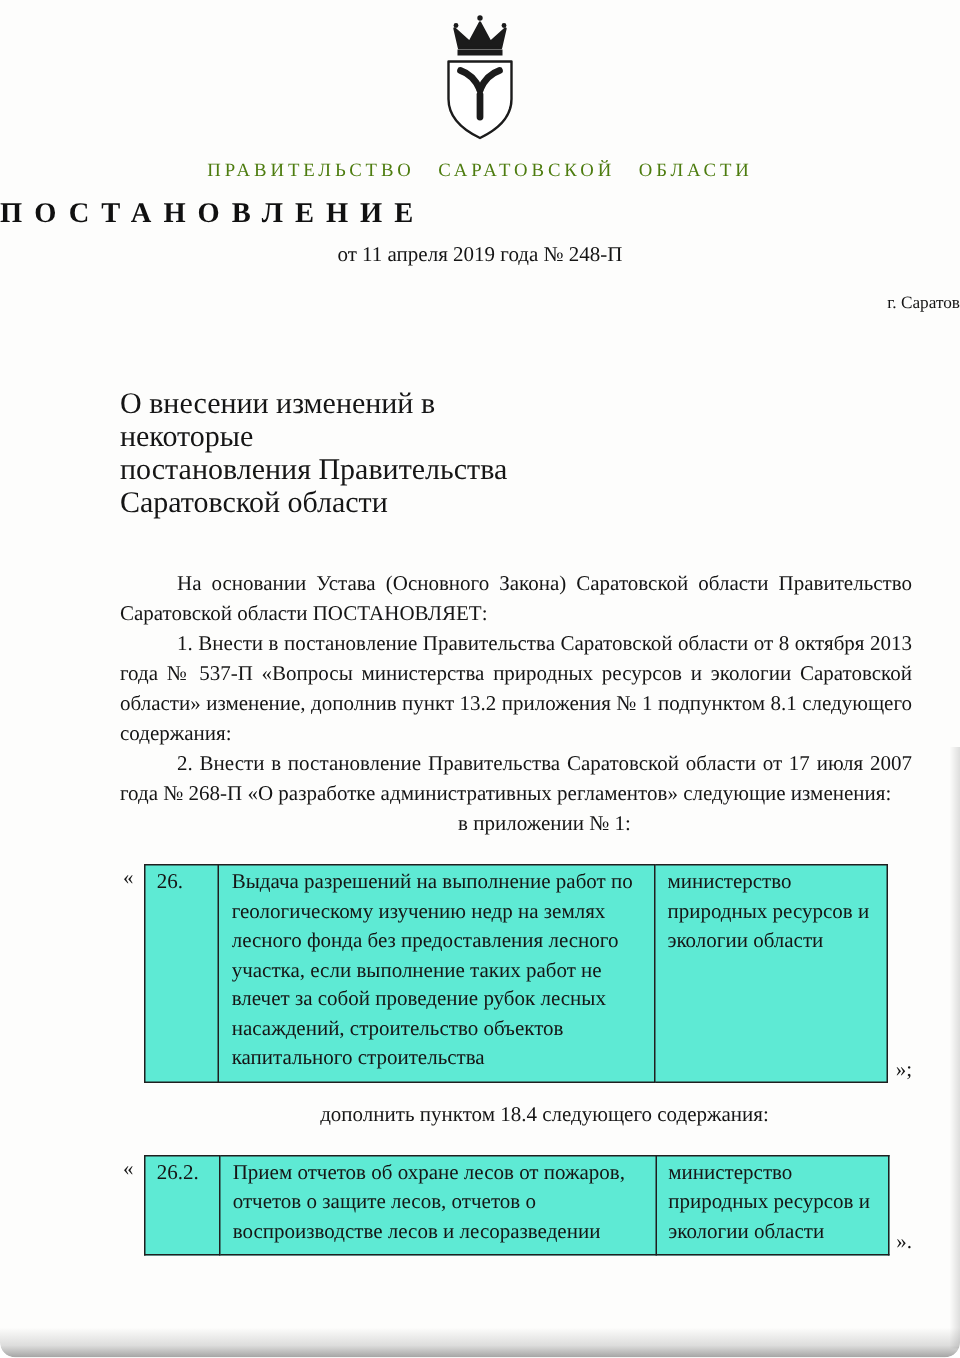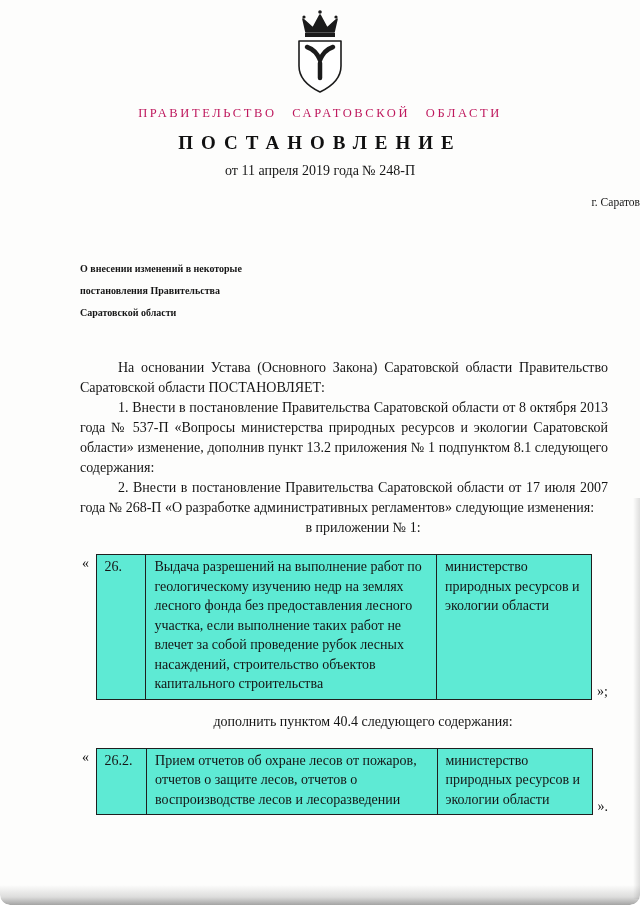--- a/index.html
+++ b/index.html
@@ -11,32 +11,32 @@
     color:#151515;
     font-family:"Liberation Serif","DejaVu Serif",serif;
     font-size:14px;
     overflow:hidden;
     border-radius:0 0 10px 10px;
   }
   .emblem{ text-align:center; padding-top:8px; height:86px; }
   .org-name{
     margin-top:12px; text-align:center;
     font-size:12.5px; letter-spacing:2.6px; word-spacing:10px;
-    color:#be185d;
+    color:#4d7c0f;
   }
   .doc-type{
-    margin-top:11px; text-align:center;
+    margin-top:11px; text-align:left;
     font-size:19px; font-weight:bold; letter-spacing:8px;
     color:#101010;
   }
   .date-line{ margin-top:9px; text-align:center; font-size:14px; }
   .city{ margin-top:17px; text-align:right; font-size:11.5px; }
   .doc-title{
     margin:50px 0 0 80px;
-    font-weight:bold; font-size:10px; line-height:22px;
+    font-weight:normal; font-size:20px; line-height:22px;
     width:280px;
   }
   .body-block{ margin:34px 32px 0 80px; }
   .para{
     margin:0; text-align:justify;
     font-size:14px; line-height:20px;
     text-indent:38px;
   }
   .para.noj{ text-align:center; }
   .tbl-row{ display:flex; margin:6px 0 0 2px; }
@@ -122,21 +122,21 @@
           <td class="c-desc">Выдача разрешений на выполнение работ по геологическому изучению недр на землях лесного фонда без предоставления лесного участка, если выполнение таких работ не влечет за собой проведение рубок лесных насаждений, строительство объектов капитального строительства</td>
           <td class="c-auth">министерство природных ресурсов и экологии области</td>
         </tr>
       </tbody>
         </table>
       <span class="q-close">»;</span>
     </div>
 
     <div class="spacer-m"></div>
 
-    <p class="para noj">дополнить пунктом 40.4 следующего содержания:</p>
+    <p class="para noj">дополнить пунктом 18.4 следующего содержания:</p>
 
     <div class="spacer-s"></div>
 
     <div class="tbl-row">
       <span class="q-open">«</span>
       <table class="amend">
         <tbody>
             <tr>
           <td class="c-num">26.2.</td>
           <td class="c-desc">Прием отчетов об охране лесов от пожаров, отчетов о защите лесов, отчетов о воспроизводстве лесов и лесоразведении</td>

